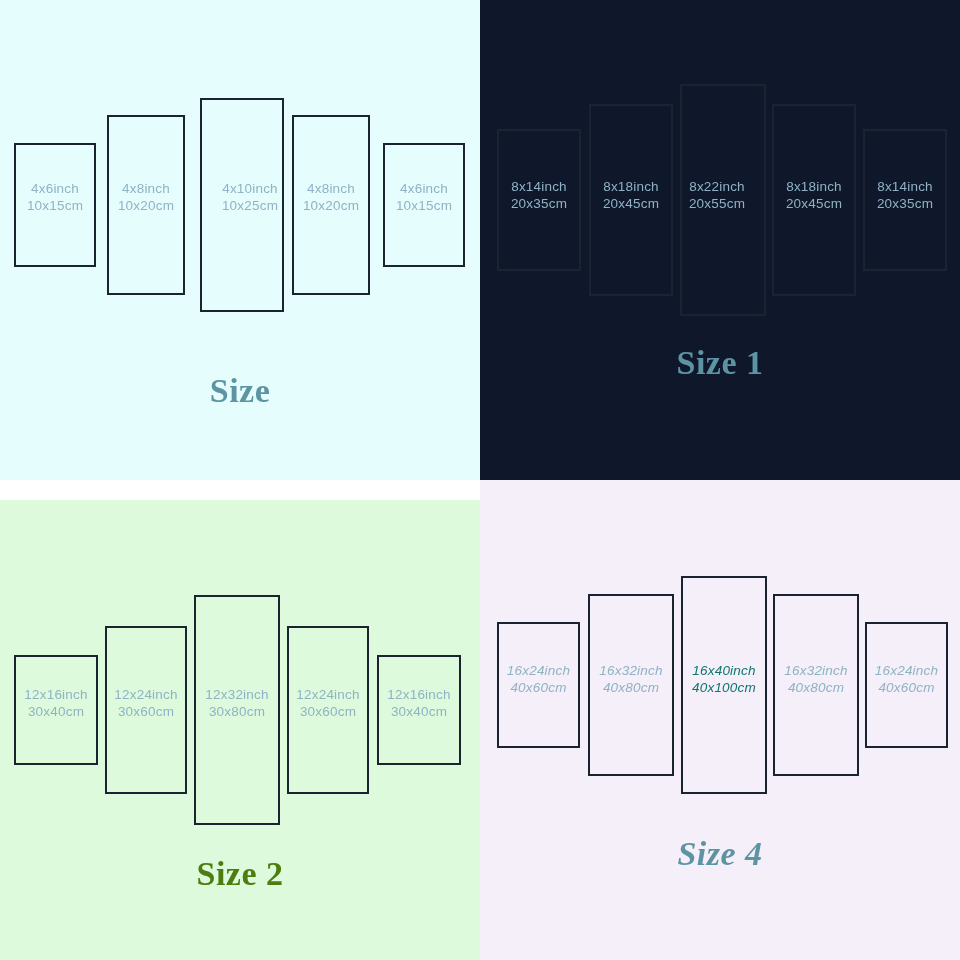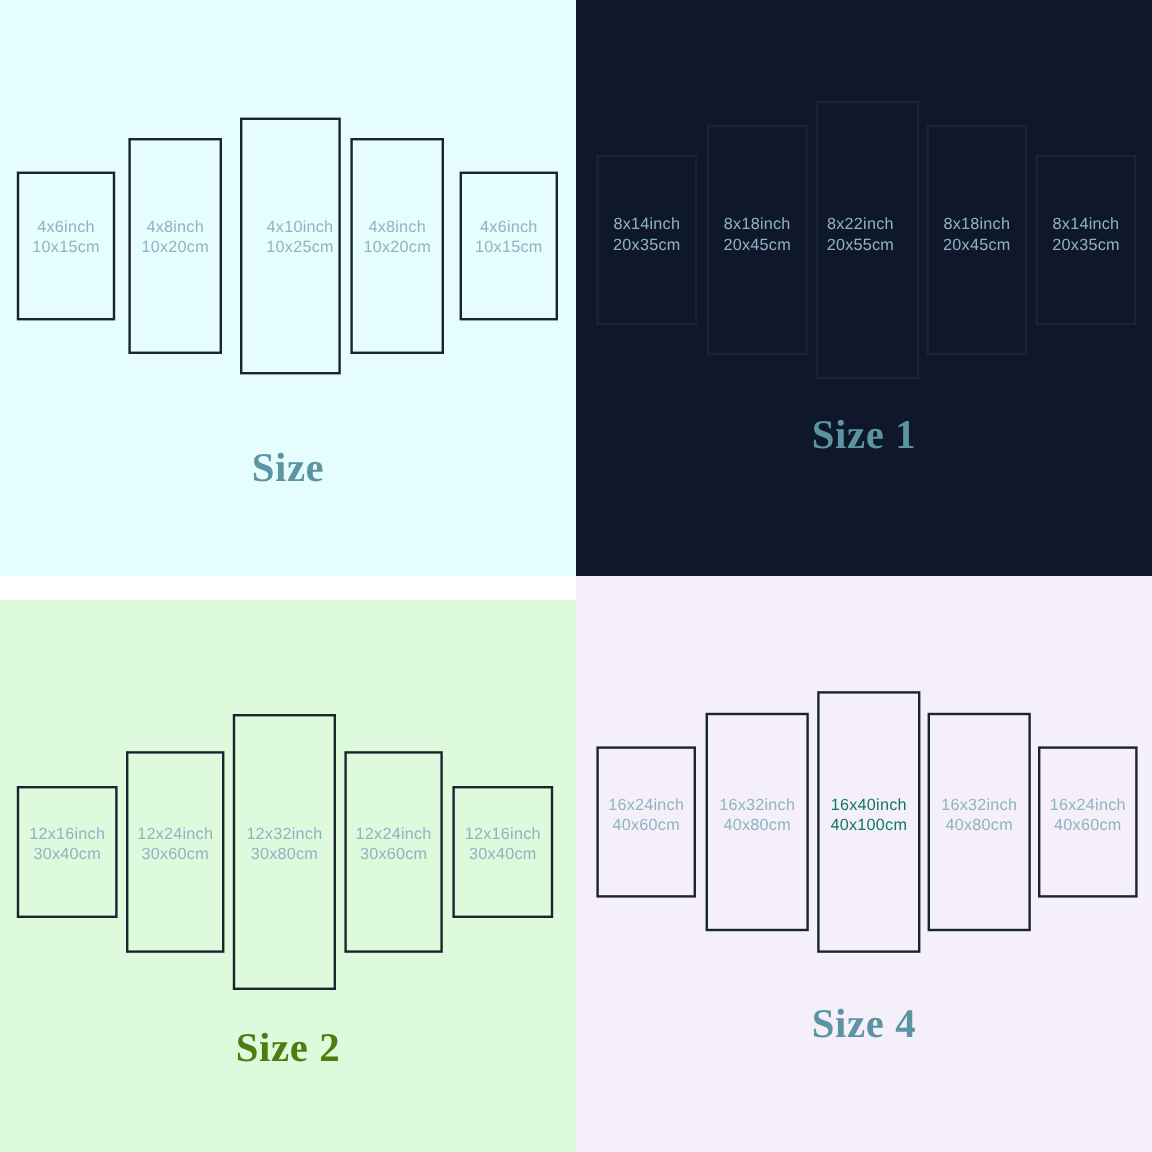--- a/index.html
+++ b/index.html
@@ -17,21 +17,21 @@
 
   .quadrant {
     position: absolute;
     width: 480px;
     height: 480px;
     overflow: hidden;
   }
   .q-tl { left: 0;     top: 0; }
   .q-tr { left: 480px; top: 0; }
   .q-bl { left: 0;     top: 500px; }
-  .q-br { left: 480px; top: 480px; }
+  .q-br { left: 480px; top: 480px; font-style: italic; }
 
   
   .cluster {
     position: absolute;
     left: 0;
     right: 0;
     height: 240px;
   }
   .panel {
     position: absolute;

